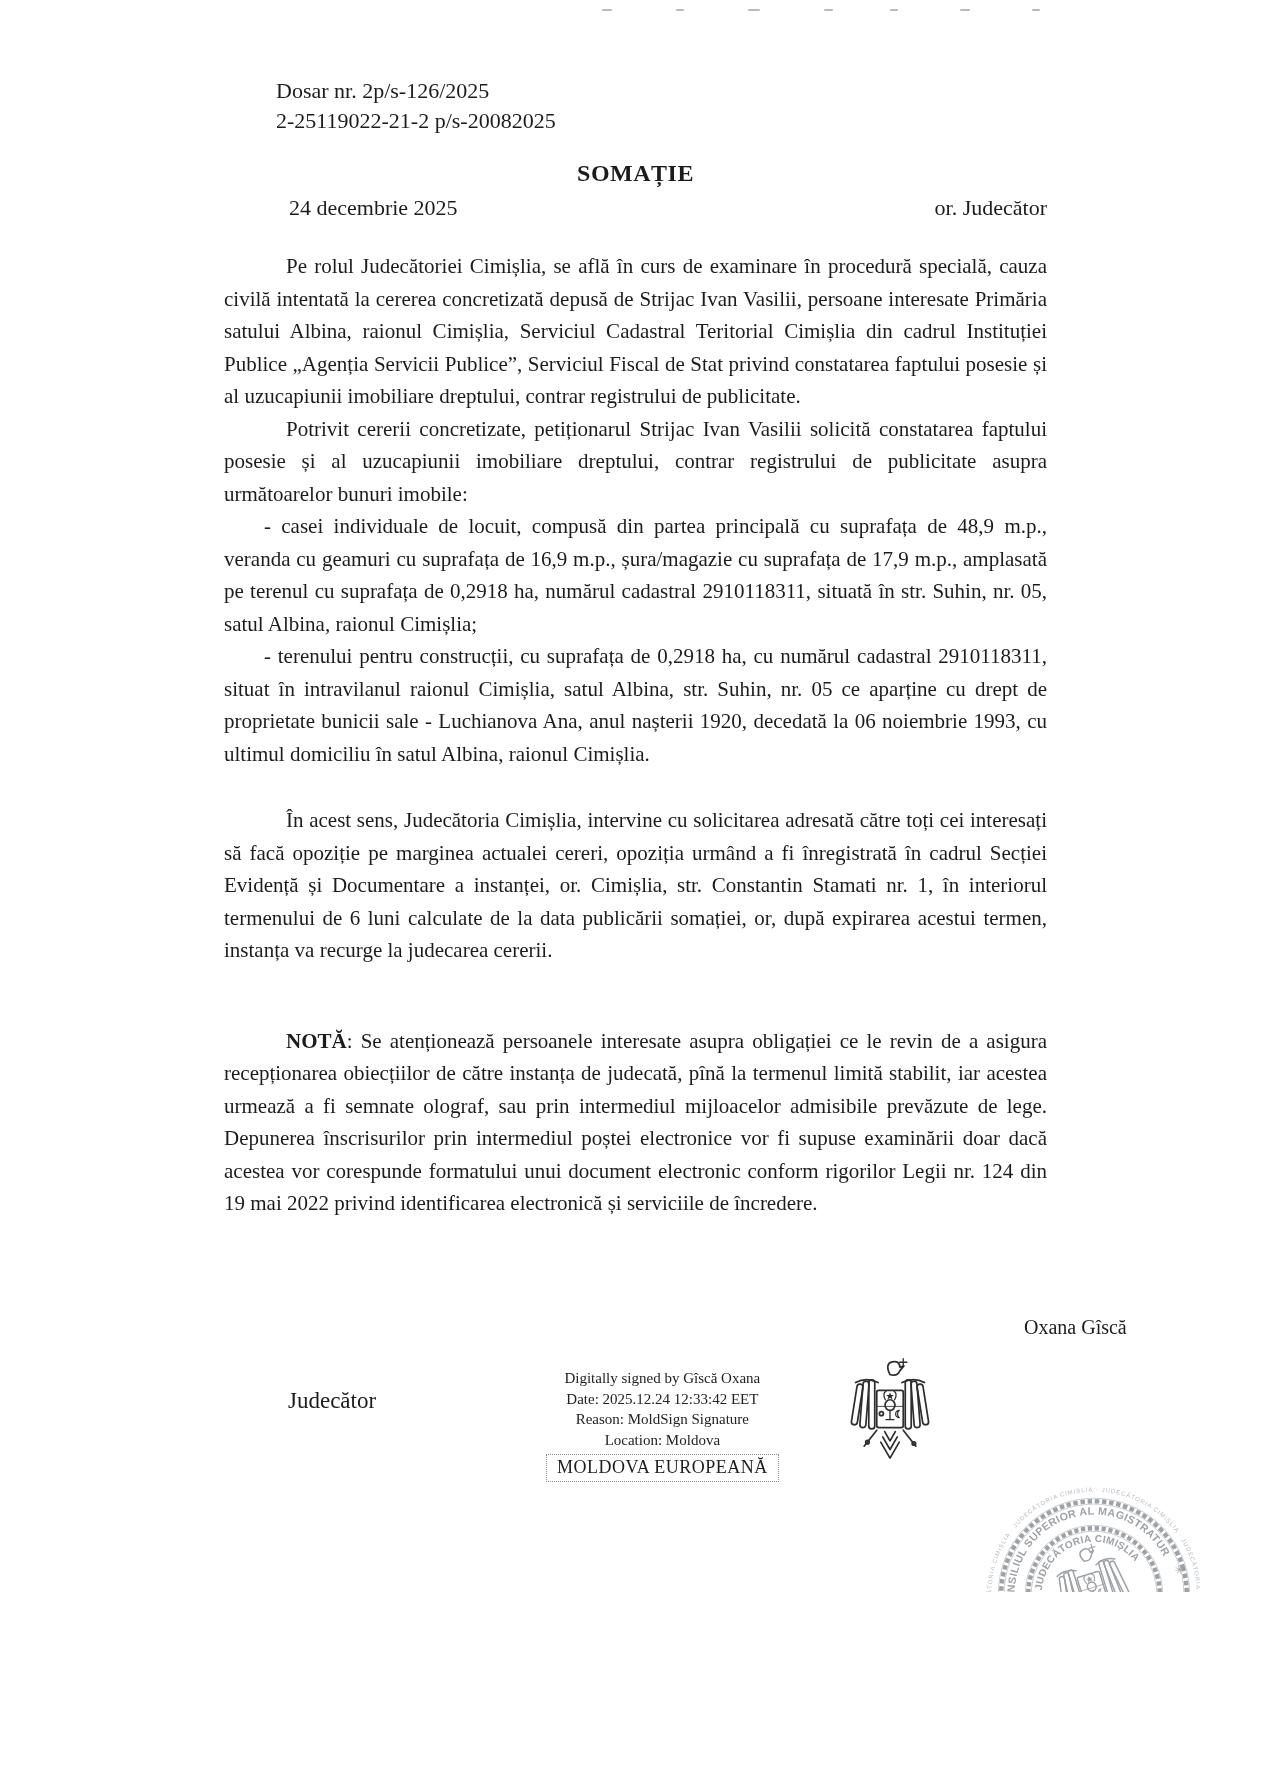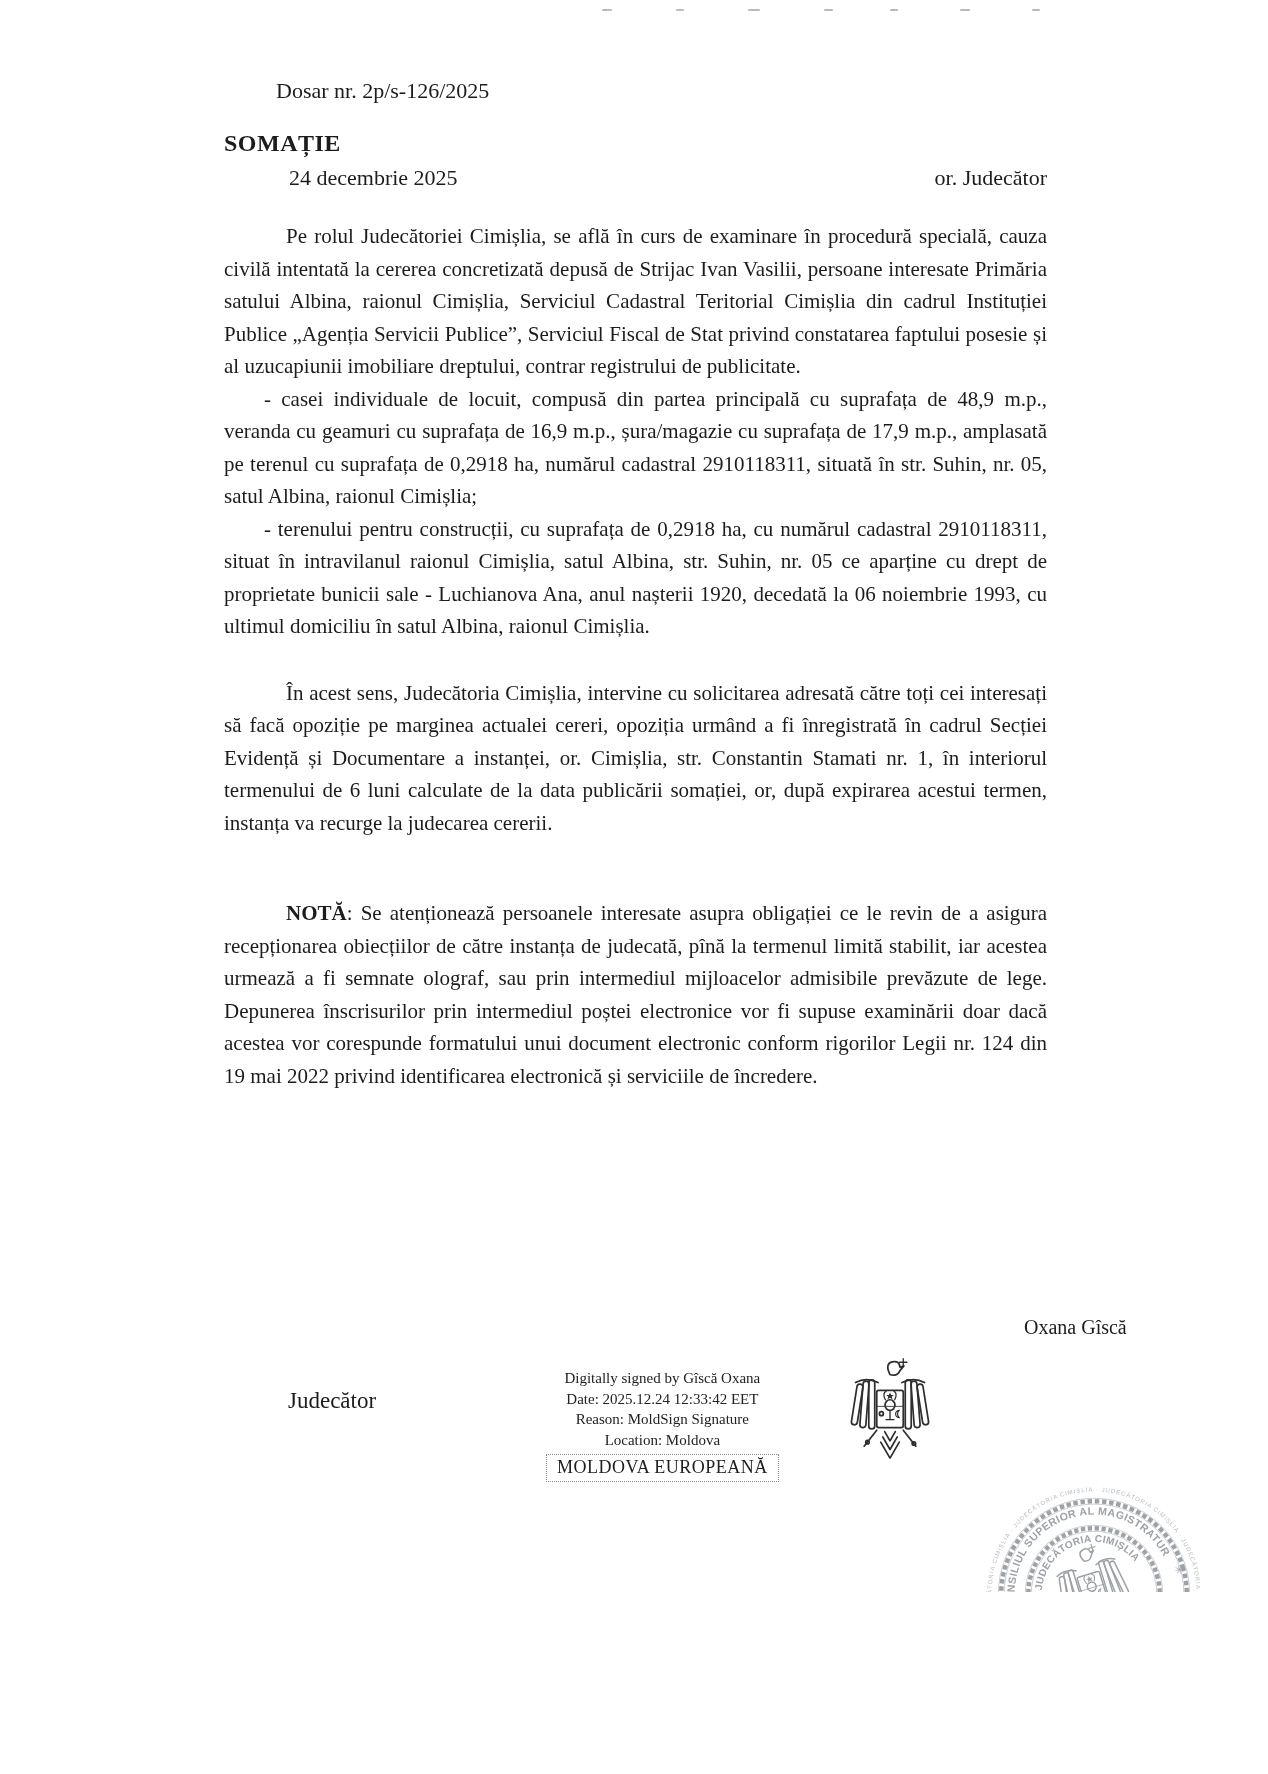--- a/index.html
+++ b/index.html
@@ -7,21 +7,21 @@
     position:relative;
     width:1268px;height:1592px;
     background:#ffffff;
     font-family:"Liberation Serif", serif;
     color:#1c1c1c;
     overflow:hidden;
     margin-left:34px;
   }
   .content{position:absolute;left:190px;top:76px;width:823px;}
   .case-line{font-size:22px;line-height:30px;padding-left:52px;}
-  .title{margin-top:20px;text-align:left;font-weight:bold;font-size:24px;line-height:34px;letter-spacing:.5px;}
+  .title{margin-top:20px;text-align:center;font-weight:bold;font-size:24px;line-height:34px;letter-spacing:.5px;}
   .date-row{margin-top:2px;display:flex;justify-content:space-between;font-size:22px;line-height:32px;}
   .date-row .date{padding-left:65px;text-align:right;}
   .para{margin:0;text-align:justify;font-size:21px;line-height:32.5px;}
   .indent{text-indent:62px;}
   .bullet{text-indent:40px;}
   .first-para{margin-top:26px;}
   .gap-top{margin-top:34px;}
   .gap-top-lg{margin-top:58px;}
   .nota-label{font-weight:bold;}
 
@@ -55,29 +55,31 @@
     <span class="speck" style="left:642px;width:8px"></span>
     <span class="speck" style="left:714px;width:12px"></span>
     <span class="speck" style="left:790px;width:9px"></span>
     <span class="speck" style="left:856px;width:8px"></span>
     <span class="speck" style="left:926px;width:10px"></span>
     <span class="speck" style="left:998px;width:8px"></span>
   </div>
 
   <div class="content">
     <div class="case-line">Dosar nr. 2p/s-126/2025</div>
+    <div class="case-line">2-25119022-21-2 p/s-20082025</div>
 
     <div class="title">SOMAȚIE</div>
 
     <div class="date-row">
       <span class="date">24 decembrie 2025</span>
       <span class="place">or. Judecător</span>
     </div>
 
     <p class="para indent first-para">Pe rolul Judecătoriei Cimișlia, se află în curs de examinare în procedură specială, cauza civilă intentată la cererea concretizată depusă de Strijac Ivan Vasilii, persoane interesate Primăria satului Albina, raionul Cimișlia, Serviciul Cadastral Teritorial Cimișlia din cadrul Instituției Publice „Agenția Servicii Publice”, Serviciul Fiscal de Stat privind constatarea faptului posesie și al uzucapiunii imobiliare dreptului, contrar registrului de publicitate.</p>
+    <p class="para indent">Potrivit cererii concretizate, petiționarul Strijac Ivan Vasilii solicită constatarea faptului posesie și al uzucapiunii imobiliare dreptului, contrar registrului de publicitate asupra următoarelor bunuri imobile:</p>
     <p class="para bullet">- casei individuale de locuit, compusă din partea principală cu suprafața de 48,9 m.p., veranda cu geamuri cu suprafața de 16,9 m.p., șura/magazie cu suprafața de 17,9 m.p., amplasată pe terenul cu suprafața de 0,2918 ha, numărul cadastral 2910118311, situată în str. Suhin, nr. 05, satul Albina, raionul Cimișlia;</p>
     <p class="para bullet">- terenului pentru construcții, cu suprafața de 0,2918 ha, cu numărul cadastral 2910118311, situat în intravilanul raionul Cimișlia, satul Albina, str. Suhin, nr. 05 ce aparține cu drept de proprietate bunicii sale - Luchianova Ana, anul nașterii 1920, decedată la 06 noiembrie 1993, cu ultimul domiciliu în satul Albina, raionul Cimișlia.</p>
     <p class="para indent gap-top">În acest sens, Judecătoria Cimișlia, intervine cu solicitarea adresată către toți cei interesați să facă opoziție pe marginea actualei cereri, opoziția urmând a fi înregistrată în cadrul Secției Evidență și Documentare a instanței, or. Cimișlia, str. Constantin Stamati nr. 1, în interiorul termenului de 6 luni calculate de la data publicării somației, or, după expirarea acestui termen, instanța va recurge la judecarea cererii.</p>
     <p class="para indent gap-top-lg"><span class="nota-label">NOTĂ</span><span>: Se atenționează persoanele interesate asupra obligației ce le revin de a asigura recepționarea obiecțiilor de către instanța de judecată, pînă la termenul limită stabilit, iar acestea urmează a fi semnate olograf, sau prin intermediul mijloacelor admisibile prevăzute de lege. Depunerea înscrisurilor prin intermediul poștei electronice vor fi supuse examinării doar dacă acestea vor corespunde formatului unui document electronic conform rigorilor Legii nr. 124 din 19 mai 2022 privind identificarea electronică și serviciile de încredere.</span></p>
   </div>
 
   <span class="sig-role">Judecător</span>
 
   <div class="digital-sig">
     <div>Digitally signed by Gîscă Oxana</div>

